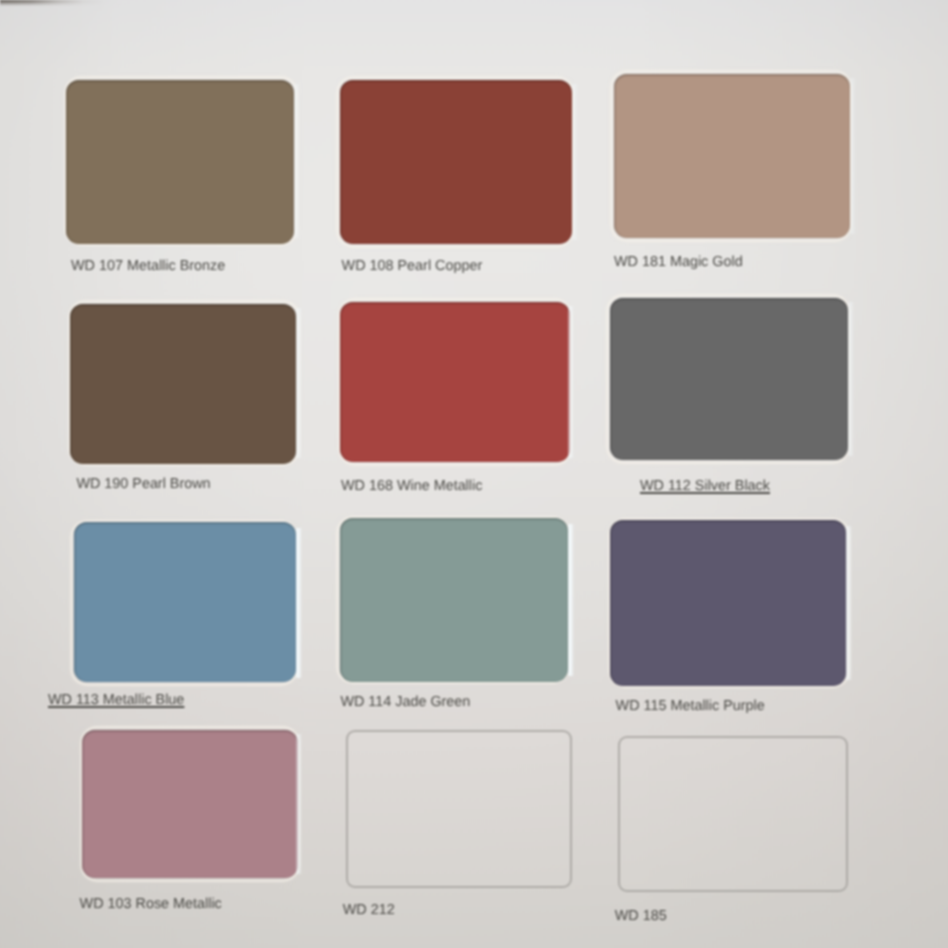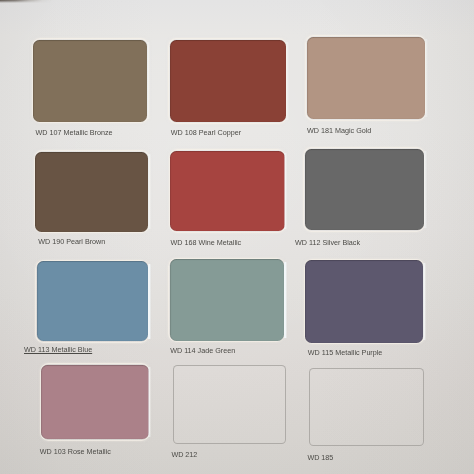--- a/index.html
+++ b/index.html
@@ -62,21 +62,21 @@
       <div class="label" style="left: 38.2px; top: 237.8px;">WD 190 Pearl Brown</div>
       <div class="sw-hl" style="left: 169.8px; top: 150.3px; width: 115.3px; height: 81.5px;"></div>
       <div class="swatch" style="left: 170.3px; top: 150.8px; width: 114.3px; height: 80.5px; background: rgb(166, 68, 64);"></div>
       <div class="sw-spec" style="left: 284.4px; top: 153.3px; width: 3px; height: 75.5px; background: linear-gradient(90deg, rgba(244, 250, 253, 0.467) 0%, rgba(244, 250, 253, 0.62) 45%, rgba(244, 250, 253, 0.28) 78%, rgba(244, 250, 253, 0) 100%); border-radius: 0.5px;"></div>
       <div class="sw-bevel" style="left: 170.3px; top: 150.8px; width: 114.3px; height: 80.5px;"></div>
       <div class="label" style="left: 170.5px; top: 239.2px;">WD 168 Wine Metallic</div>
       <div class="sw-hl" style="left: 304px; top: 148.2px; width: 120.4px; height: 82.7px;"></div>
       <div class="swatch" style="left: 304.5px; top: 148.7px; width: 119.4px; height: 81.7px; background: rgb(104, 104, 104);"></div>
       <div class="sw-spec" style="left: 423.7px; top: 151.2px; width: 3px; height: 76.7px; background: linear-gradient(90deg, rgba(244, 250, 253, 0.337) 0%, rgba(244, 250, 253, 0.45) 45%, rgba(244, 250, 253, 0.204) 78%, rgba(244, 250, 253, 0) 100%); border-radius: 0.5px;"></div>
       <div class="sw-bevel" style="left: 304.5px; top: 148.7px; width: 119.4px; height: 81.7px;"></div>
-      <div class="label" style="left: 295px; top: 239px;">WD 112 Silver Black</div>
+      <div class="label" style="left: 320px; top: 239px; text-decoration: underline;">WD 112 Silver Black</div>
       <div class="sw-hl" style="left: 36.2px; top: 260.5px; width: 112.3px; height: 81.3px;"></div>
       <div class="swatch" style="left: 36.7px; top: 261px; width: 111.3px; height: 80.3px; background: rgb(107, 142, 166);"></div>
       <div class="sw-spec" style="left: 147.8px; top: 263.5px; width: 3px; height: 75.3px; background: linear-gradient(90deg, rgba(244, 250, 253, 0.714) 0%, rgba(244, 250, 253, 0.95) 45%, rgba(244, 250, 253, 0.427) 78%, rgba(244, 250, 253, 0) 100%); border-radius: 0.5px;"></div>
       <div class="sw-bevel" style="left: 36.7px; top: 261px; width: 111.3px; height: 80.3px;"></div>
       <div class="label" style="left: 24px; top: 346.3px; text-decoration: underline;">WD 113 Metallic Blue</div>
       <div class="sw-hl" style="left: 169.3px; top: 258.5px; width: 114.9px; height: 82.6px;"></div>
       <div class="swatch" style="left: 169.8px; top: 259px; width: 113.9px; height: 81.6px; background: rgb(133, 155, 150);"></div>
       <div class="sw-spec" style="left: 283.5px; top: 261.5px; width: 3px; height: 76.6px; background: linear-gradient(90deg, rgba(244, 250, 253, 0.714) 0%, rgba(244, 250, 253, 0.95) 45%, rgba(244, 250, 253, 0.427) 78%, rgba(244, 250, 253, 0) 100%); border-radius: 0.5px;"></div>
       <div class="sw-bevel" style="left: 169.8px; top: 259px; width: 113.9px; height: 81.6px;"></div>
       <div class="label" style="left: 170.2px; top: 347.4px;">WD 114 Jade Green</div>

